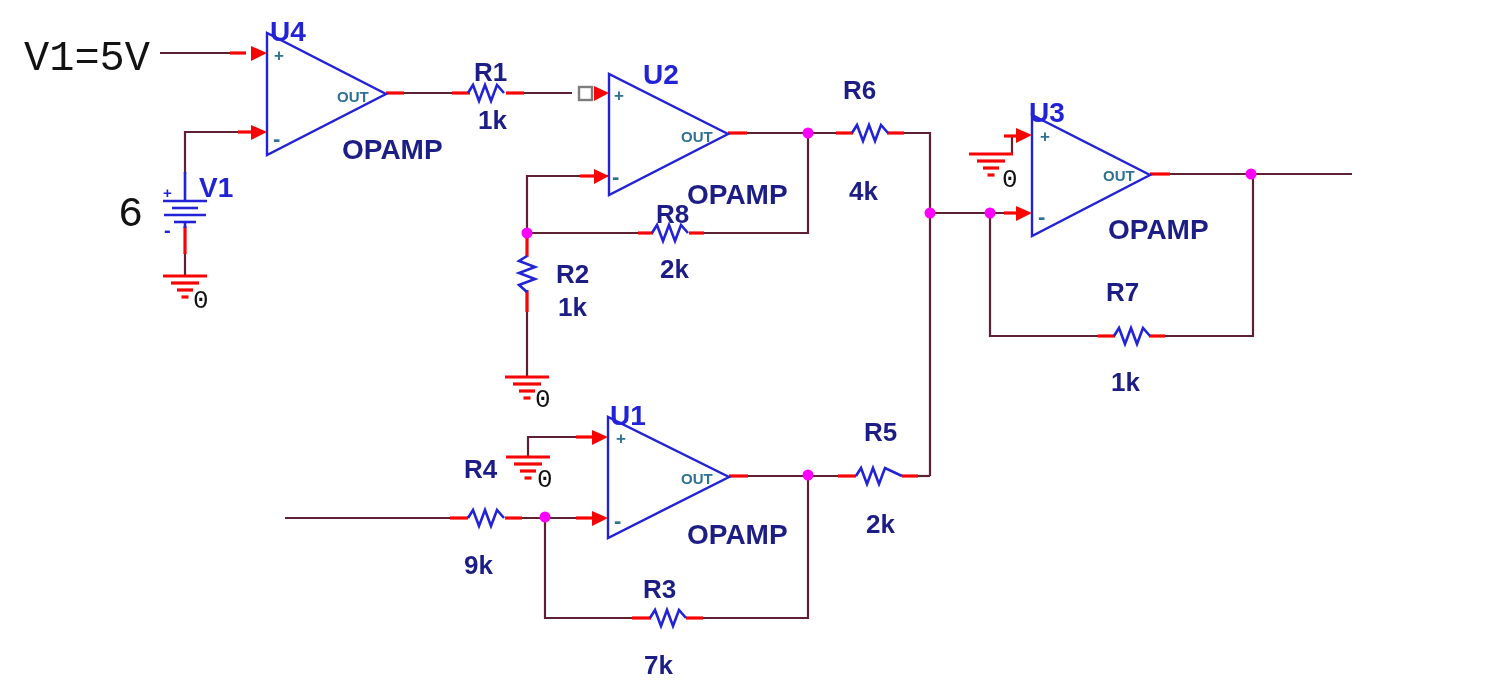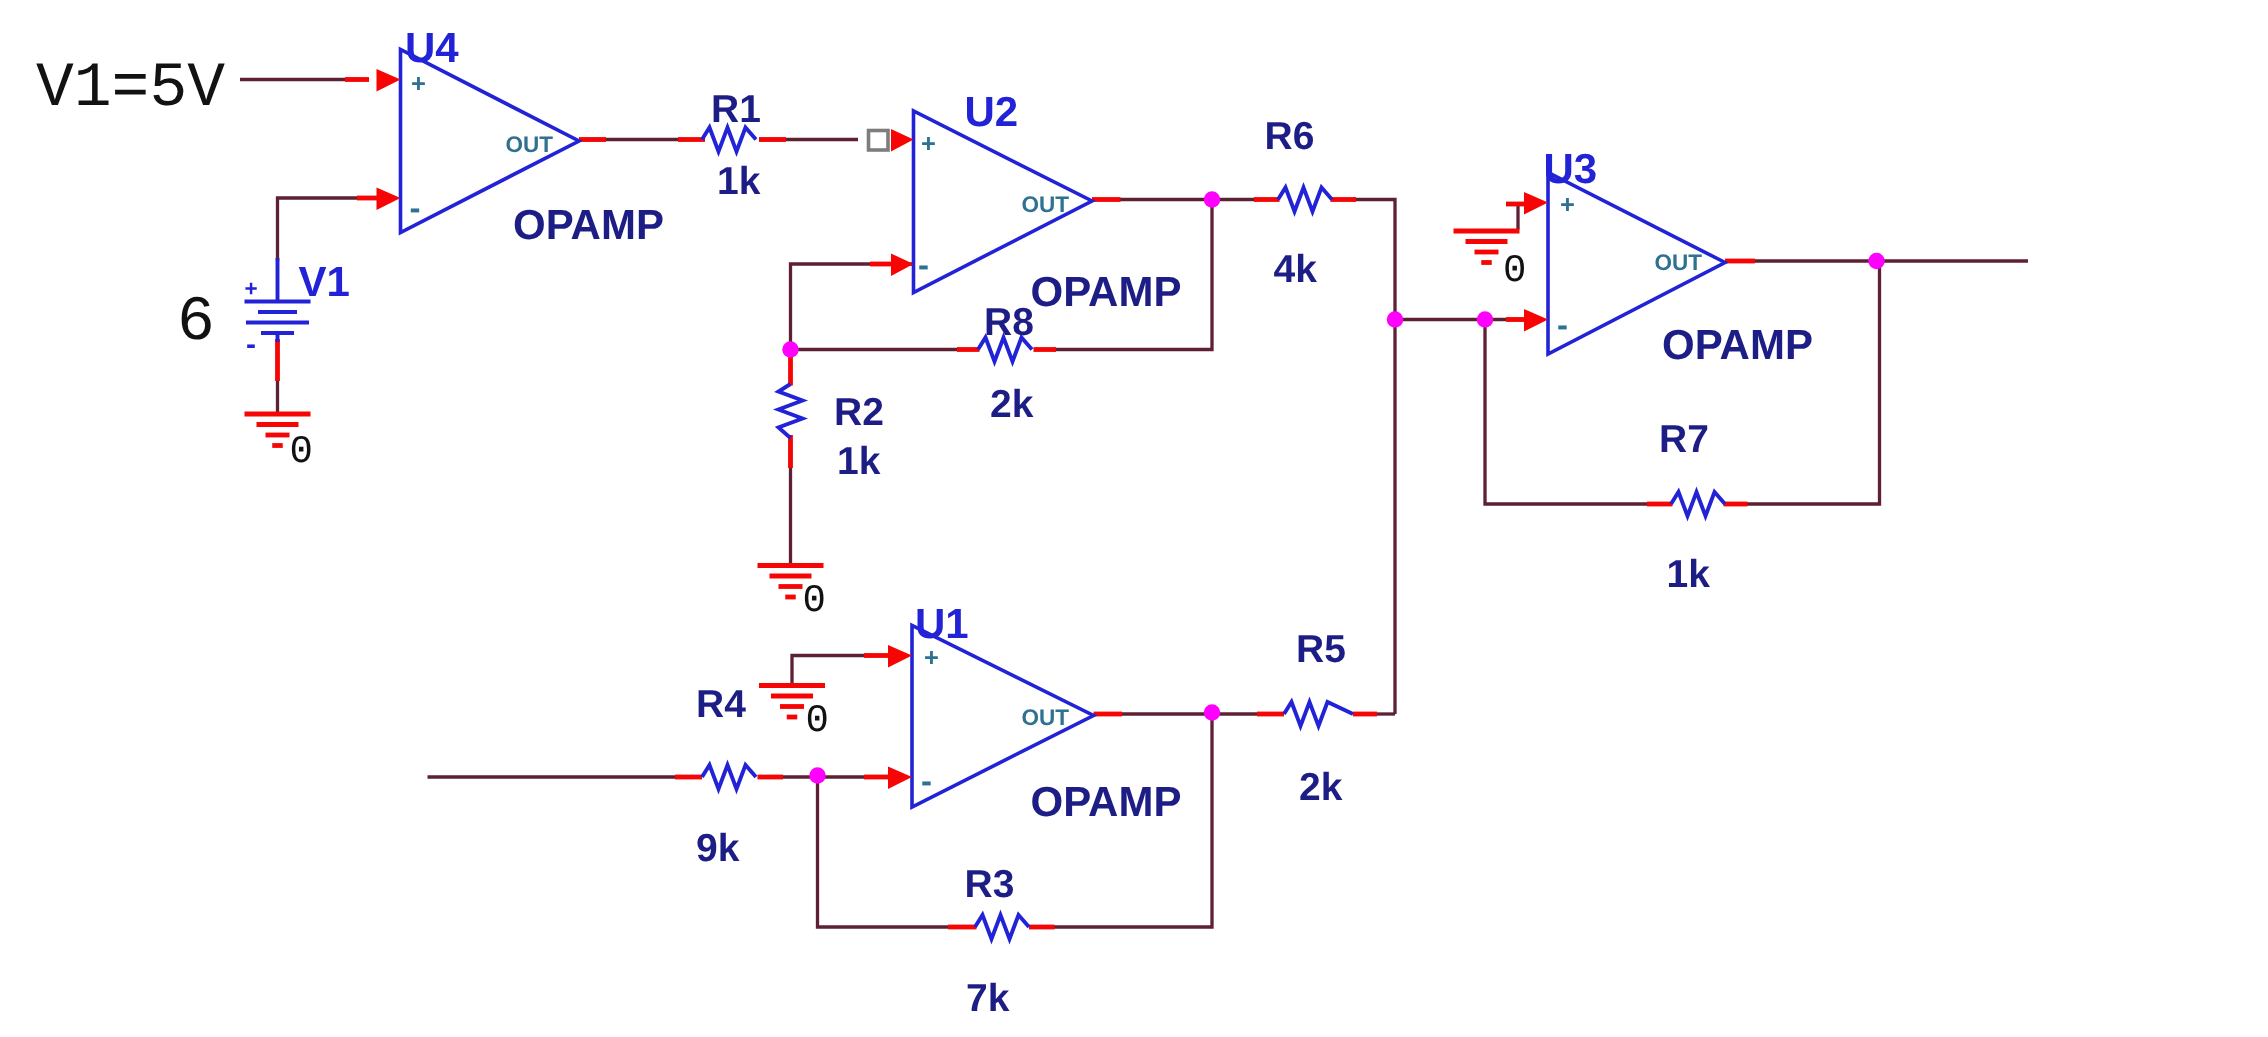--- a/index.html
+++ b/index.html
@@ -203,21 +203,21 @@
   <span class="t lbl" style="left:474px;top:57px">R1</span>
   <span class="t lbl" style="left:478px;top:105px">1k</span>
 
   <span class="t lbl" style="left:656px;top:199px">R8</span>
   <span class="t lbl" style="left:660px;top:254px">2k</span>
 
   <span class="t lbl" style="left:556px;top:259px">R2</span>
   <span class="t lbl" style="left:558px;top:292px">1k</span>
 
   <span class="t lbl" style="left:843px;top:75px">R6</span>
-  <span class="t lbl" style="left:849px;top:164px">4k</span>
+  <span class="t lbl" style="left:849px;top:176px">4k</span>
 
   <span class="t lbl" style="left:864px;top:417px">R5</span>
   <span class="t lbl" style="left:866px;top:509px">2k</span>
 
   <span class="t lbl" style="left:643px;top:574px">R3</span>
   <span class="t lbl" style="left:644px;top:650px">7k</span>
 
   <span class="t lbl" style="left:1106px;top:277px">R7</span>
   <span class="t lbl" style="left:1111px;top:367px">1k</span>
 

